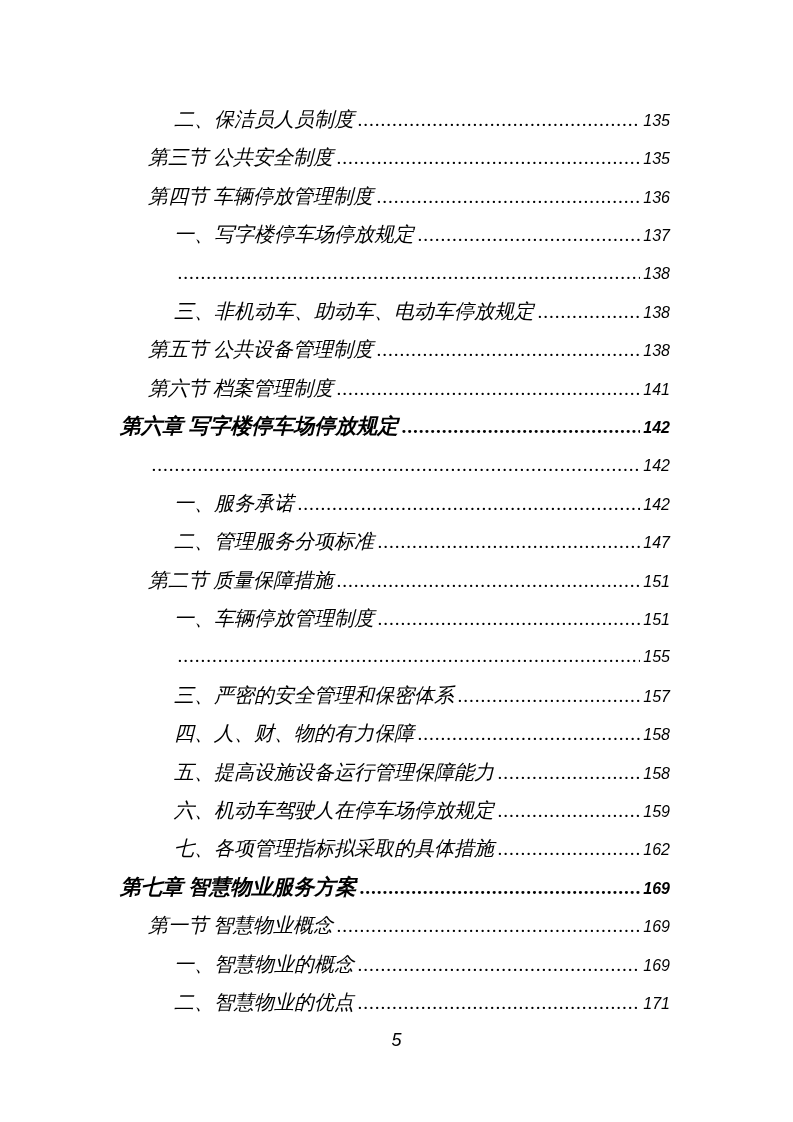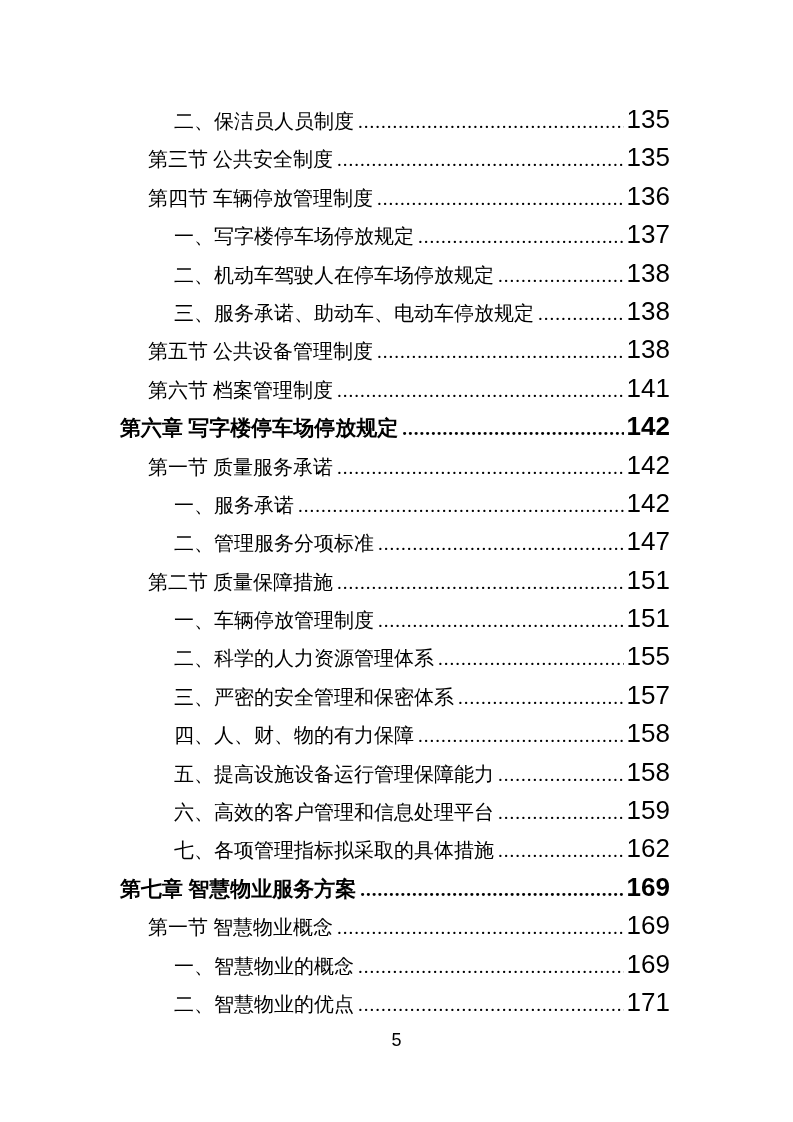--- a/index.html
+++ b/index.html
@@ -12,20 +12,21 @@
     background: #ffffff;
     position: relative;
     overflow: hidden;
     font-family: "Liberation Serif", serif;
     color: #000000;
   }
   .page {
     position: absolute;
     inset: 0;
     background: #ffffff;
+    font-style: italic;
   }
   .toc {
     position: absolute;
     top: 100px;
     left: 120px;
     right: 123px;
   }
   .toc-row {
     display: flex;
     align-items: baseline;
@@ -52,21 +53,21 @@
     flex: 1 1 auto;
     overflow: hidden;
     margin: 0 3px 0 4px;
     font-family: "Liberation Serif", serif;
     font-size: 19px;
     letter-spacing: 1px;
   }
   .toc-page {
     flex: 0 0 auto;
     font-family: "Liberation Sans", sans-serif;
-    font-size: 26px;
+    font-size: 16px;
     text-align: right;
   }
   .footer {
     position: absolute;
     left: 0;
     right: 0;
     top: 1025px;
     height: 30px;
     line-height: 30px;
     text-align: center;
@@ -95,46 +96,44 @@
     <span class="toc-text">第四节 车辆停放管理制度</span>
     <span class="toc-dots">............................................................................................................................................................................................................................</span>
     <span class="toc-page">136</span>
   </div>
       <div class="toc-row sub">
     <span class="toc-text">一、写字楼停车场停放规定</span>
     <span class="toc-dots">............................................................................................................................................................................................................................</span>
     <span class="toc-page">137</span>
   </div>
       <div class="toc-row sub">
-    <span class="toc-text">二、机动车驾驶人在停车场停放规定</span>
     <span class="toc-dots">............................................................................................................................................................................................................................</span>
     <span class="toc-page">138</span>
   </div>
       <div class="toc-row sub">
-    <span class="toc-text">三、服务承诺、助动车、电动车停放规定</span>
+    <span class="toc-text">三、非机动车、助动车、电动车停放规定</span>
     <span class="toc-dots">............................................................................................................................................................................................................................</span>
     <span class="toc-page">138</span>
   </div>
       <div class="toc-row section">
     <span class="toc-text">第五节 公共设备管理制度</span>
     <span class="toc-dots">............................................................................................................................................................................................................................</span>
     <span class="toc-page">138</span>
   </div>
       <div class="toc-row section">
     <span class="toc-text">第六节 档案管理制度</span>
     <span class="toc-dots">............................................................................................................................................................................................................................</span>
     <span class="toc-page">141</span>
   </div>
       <div class="toc-row chapter">
     <span class="toc-text">第六章 写字楼停车场停放规定</span>
     <span class="toc-dots">............................................................................................................................................................................................................................</span>
     <span class="toc-page">142</span>
   </div>
       <div class="toc-row section">
-    <span class="toc-text">第一节 质量服务承诺</span>
     <span class="toc-dots">............................................................................................................................................................................................................................</span>
     <span class="toc-page">142</span>
   </div>
       <div class="toc-row sub">
     <span class="toc-text">一、服务承诺</span>
     <span class="toc-dots">............................................................................................................................................................................................................................</span>
     <span class="toc-page">142</span>
   </div>
       <div class="toc-row sub">
     <span class="toc-text">二、管理服务分项标准</span>
@@ -145,41 +144,40 @@
     <span class="toc-text">第二节 质量保障措施</span>
     <span class="toc-dots">............................................................................................................................................................................................................................</span>
     <span class="toc-page">151</span>
   </div>
       <div class="toc-row sub">
     <span class="toc-text">一、车辆停放管理制度</span>
     <span class="toc-dots">............................................................................................................................................................................................................................</span>
     <span class="toc-page">151</span>
   </div>
       <div class="toc-row sub">
-    <span class="toc-text">二、科学的人力资源管理体系</span>
     <span class="toc-dots">............................................................................................................................................................................................................................</span>
     <span class="toc-page">155</span>
   </div>
       <div class="toc-row sub">
     <span class="toc-text">三、严密的安全管理和保密体系</span>
     <span class="toc-dots">............................................................................................................................................................................................................................</span>
     <span class="toc-page">157</span>
   </div>
       <div class="toc-row sub">
     <span class="toc-text">四、人、财、物的有力保障</span>
     <span class="toc-dots">............................................................................................................................................................................................................................</span>
     <span class="toc-page">158</span>
   </div>
       <div class="toc-row sub">
     <span class="toc-text">五、提高设施设备运行管理保障能力</span>
     <span class="toc-dots">............................................................................................................................................................................................................................</span>
     <span class="toc-page">158</span>
   </div>
       <div class="toc-row sub">
-    <span class="toc-text">六、高效的客户管理和信息处理平台</span>
+    <span class="toc-text">六、机动车驾驶人在停车场停放规定</span>
     <span class="toc-dots">............................................................................................................................................................................................................................</span>
     <span class="toc-page">159</span>
   </div>
       <div class="toc-row sub">
     <span class="toc-text">七、各项管理指标拟采取的具体措施</span>
     <span class="toc-dots">............................................................................................................................................................................................................................</span>
     <span class="toc-page">162</span>
   </div>
       <div class="toc-row chapter">
     <span class="toc-text">第七章 智慧物业服务方案</span>

